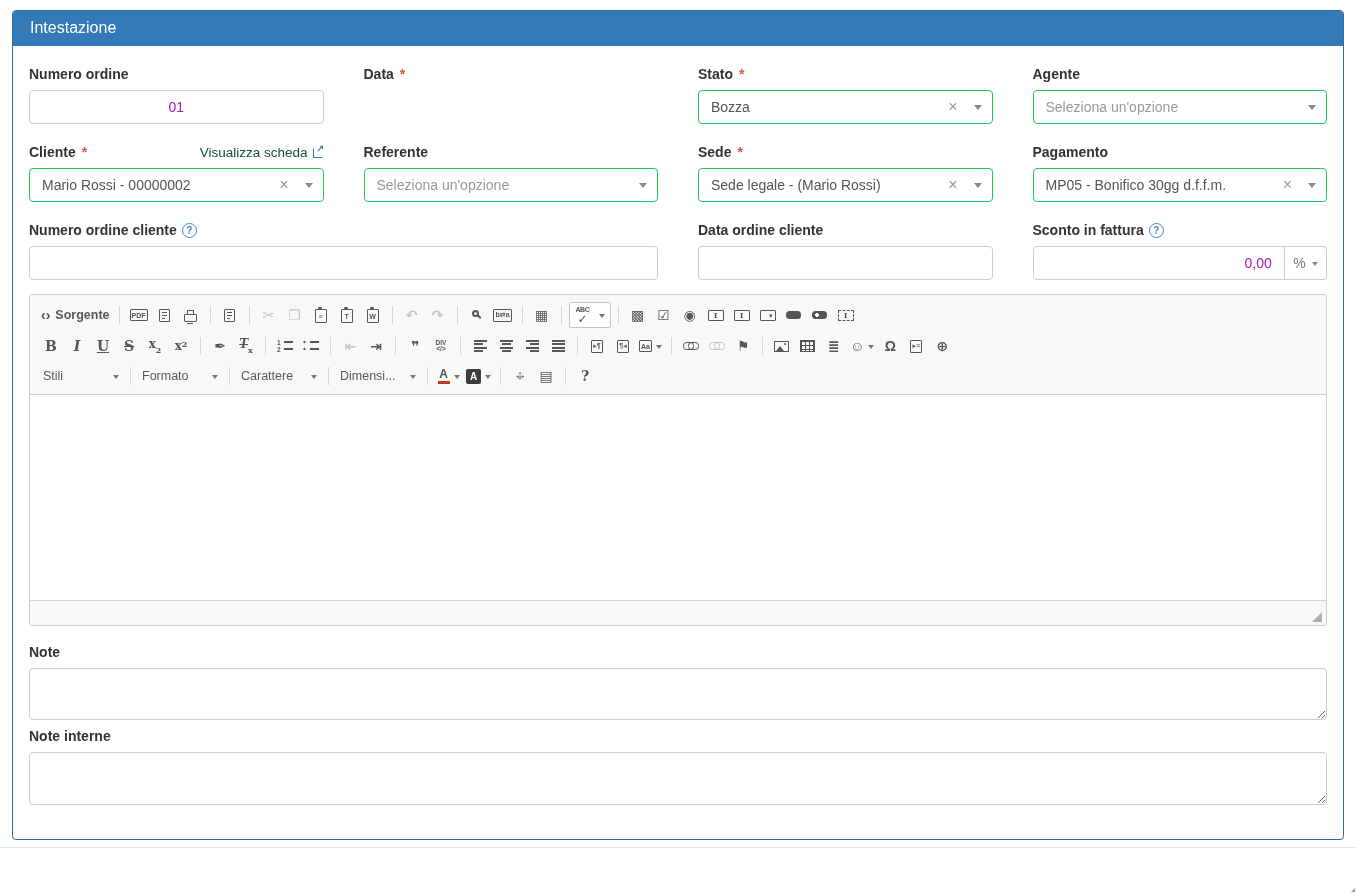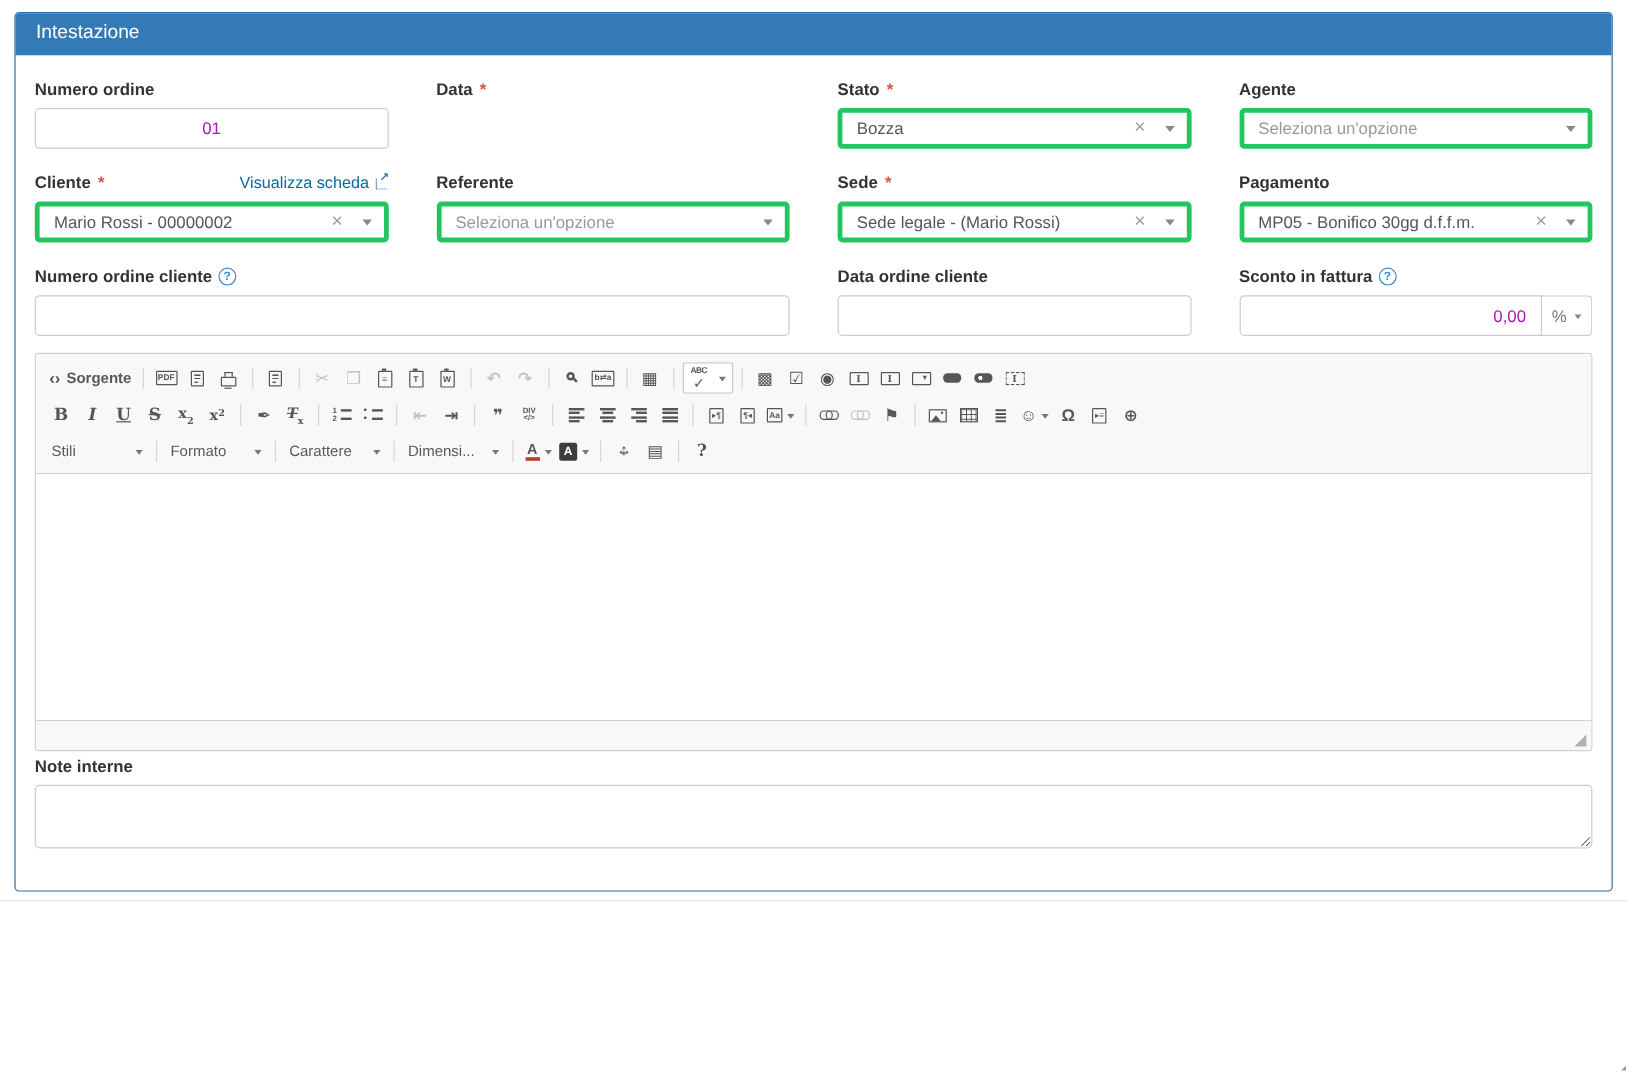--- a/index.html
+++ b/index.html
@@ -36,21 +36,21 @@
     margin-bottom:7px; height:18px;
   }
   .lbl { font-weight:bold; font-size:14px; color:#333; display:flex; align-items:center; gap:5px; }
   .req { color:#d9534f; font-weight:bold; margin-left:1px; }
   .help {
     display:inline-flex; align-items:center; justify-content:center;
     width:15px; height:15px; border:1px solid #3b87c8; border-radius:50%;
     color:#3b87c8; font-size:10px; font-weight:bold; cursor:pointer;
   }
   .vlink {
-    color:#0369a1; font-size:13.5px; text-decoration:none; cursor:pointer;
+    color:#14532d; font-size:13.5px; text-decoration:none; cursor:pointer;
     display:inline-flex; align-items:center; gap:5px; font-weight:normal;
   }
   .ext { position:relative; width:11px; height:11px; display:inline-block; }
   .ext::before {
     content:""; position:absolute; left:0; bottom:0; width:8px; height:8px;
     border:1.5px solid #337ab7; border-top-color:transparent; border-right-color:transparent;
     border-radius:1px;
   }
   .ext::after { content:"\2197"; position:absolute; right:-1px; top:-4px; font-size:10px; font-weight:bold; color:#337ab7; }
 
@@ -58,21 +58,21 @@
     width:100%; height:34px;
     border:1px solid #ccc; border-radius:4px;
     font-size:14px; color:#a21caf; padding:0 12px;
     font-family:inherit; background:#fff; outline:none;
   }
   .center { text-align:center; }
   .right { text-align:right; }
 
   
   .sel2 {
-    height:34px; border:4px solid #22c55e; border-radius:4px; background:#fff;
+    height:34px; border:1px solid #22c55e; border-radius:4px; background:#fff;
     display:flex; align-items:center; padding:0 10px 0 12px; cursor:pointer;
   }
   .sel2-text { flex:1; font-size:14px; color:#555; white-space:nowrap; overflow:hidden; }
   .sel2-text.ph { color:#999; }
   .sel2-clear { color:#999; font-size:16px; line-height:1; margin:0 16px 0 6px; cursor:pointer; }
   .caret {
     width:0; height:0; border:4px solid transparent;
     border-top:5px solid #888; margin-top:4px; flex:none;
   }
   
@@ -612,20 +612,24 @@
               </span>
             </div>
         </div>
         <div class="cke-content"></div>
         <div class="cke-bottom">
           <span class="rsz"></span>
         </div>
       </div>
     </div>
 
+    <div class="notesec">
+      <div class="seclbl">Note</div>
+      <textarea class="note-ta" style="height: 52px;"></textarea>
+    </div>
     <div class="notesec" style="margin-top:4px;">
       <div class="seclbl">Note interne</div>
       <textarea class="note-ta" style="height: 53px;"></textarea>
     </div>
 
   </div>
 </div>
 <div class="after-line"></div>
 
 </body></html>

